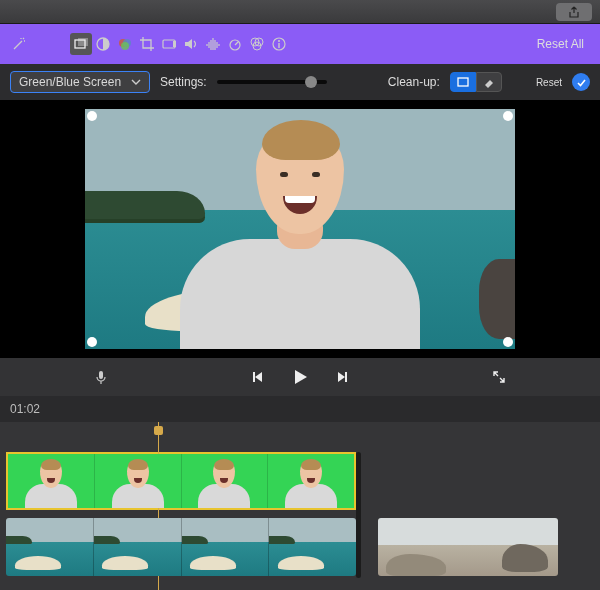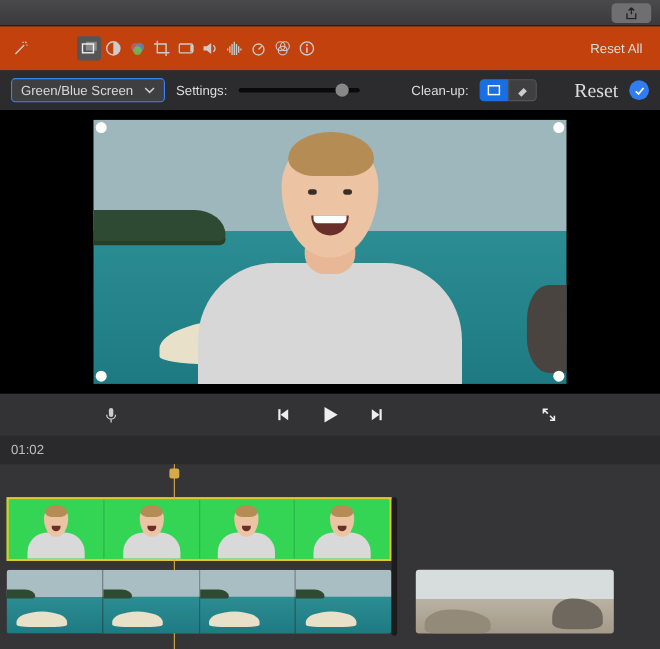--- a/index.html
+++ b/index.html
@@ -20,21 +20,21 @@
   }
   .share-btn {
     width: 36px; height: 18px;
     background: #6f6f71; border-radius: 4px;
     display: flex; align-items: center; justify-content: center;
   }
   .toolbar {
     height: 40px;
     display: flex; align-items: center;
     padding: 0 8px;
-    background: #c2410c;
+    background: #8b5cf6;
   }
   .toolbar .spacer { flex: 1; }
   .tool-icon {
     width: 22px; height: 22px;
     display: flex; align-items: center; justify-content: center;
     border-radius: 3px;
     color: #c8c8c8;
   }
   .tool-icon.active { background: #555; }
   .reset-all { font-size: 12px; color: #ddd; padding: 0 8px; }
@@ -69,21 +69,21 @@
   }
   .cleanup-btns { display: flex; gap: 0; }
   .cleanup-btns .cb {
     width: 26px; height: 20px;
     background: #3f3f41;
     display: flex; align-items: center; justify-content: center;
     border: 1px solid #555;
   }
   .cleanup-btns .cb:first-child { border-radius: 4px 0 0 4px; background:#1a6fe0; border-color:#1a6fe0;}
   .cleanup-btns .cb:last-child { border-radius: 0 4px 4px 0; }
-  .reset-label { font-size:18px; color:#ddd;font-family:Liberation Serif, serif; }
+  .reset-label { font-size:10px; color:#ddd; }
   .check {
     width:18px; height:18px; border-radius:9px;
     background:#2f7df0; display:flex; align-items:center; justify-content:center;
   }
   .viewer {
     height: 258px;
     background: #000;
     display:flex; align-items:center; justify-content:center;
     position:relative;
   }

